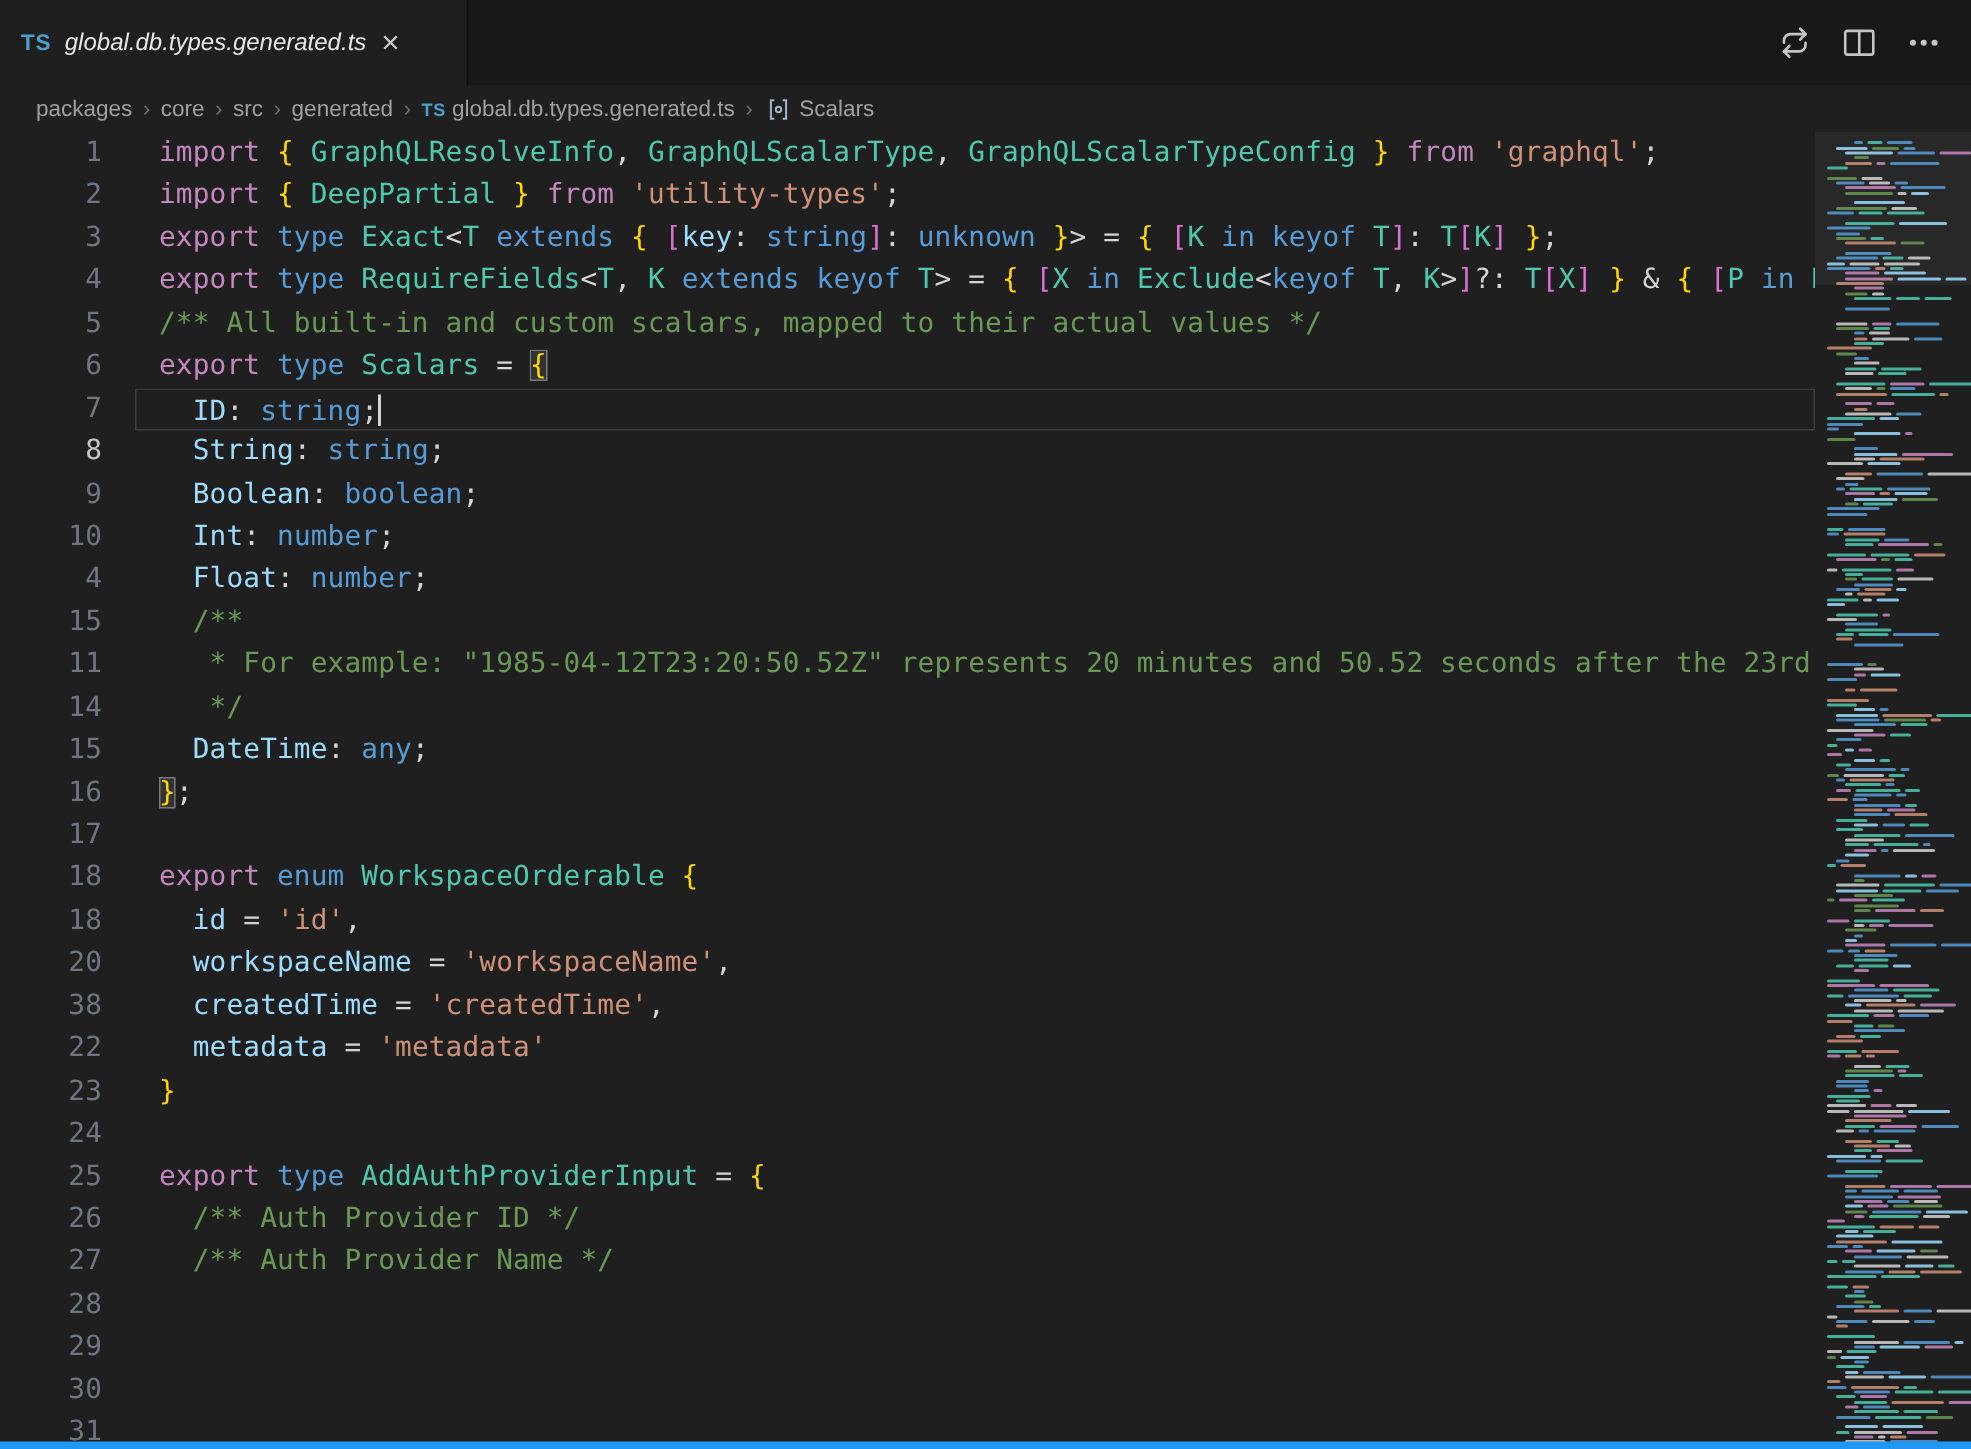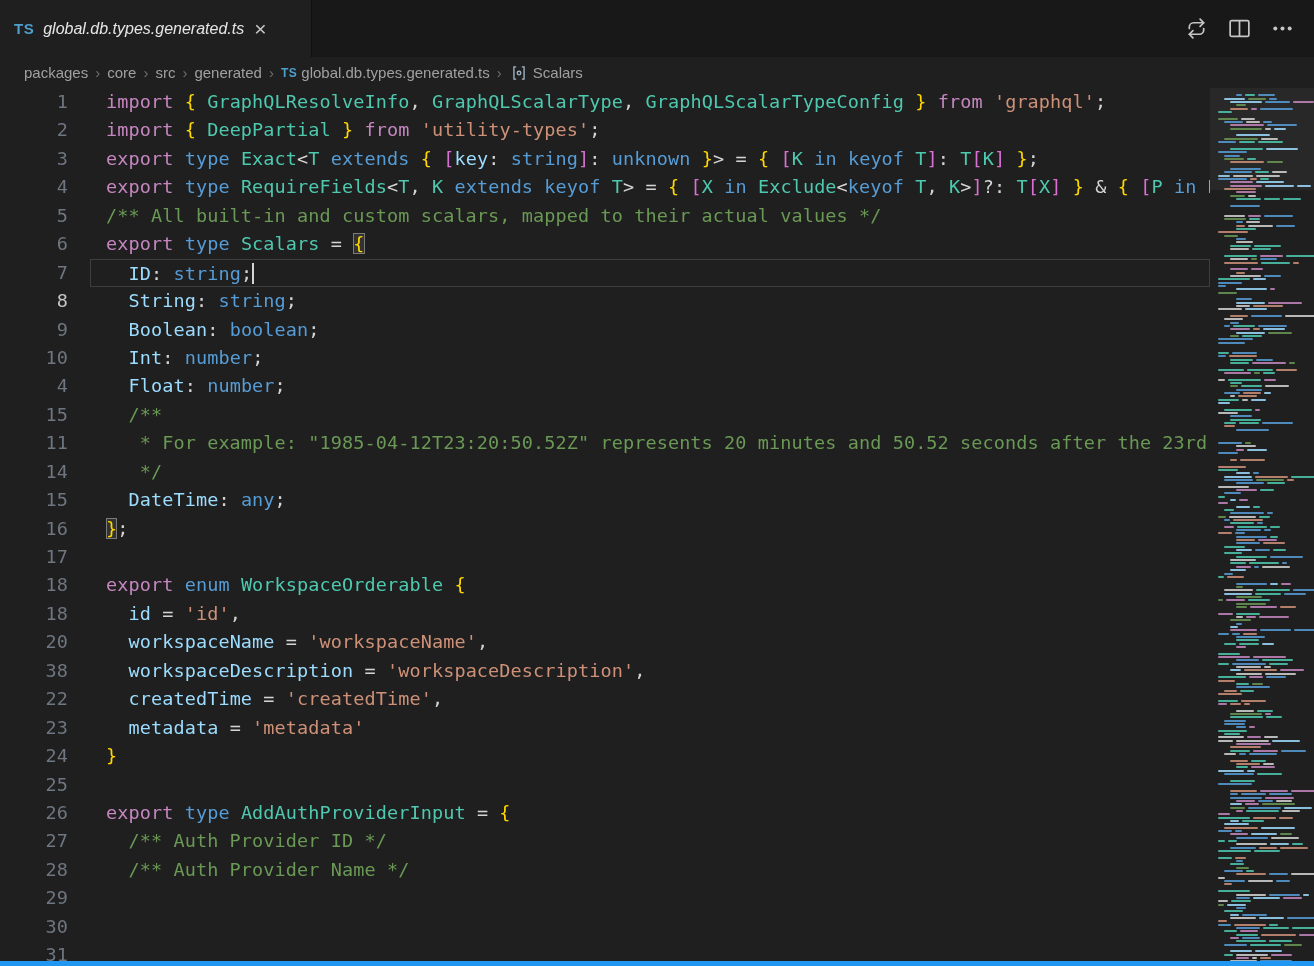--- a/index.html
+++ b/index.html
@@ -159,21 +159,20 @@
         <div class="code-line"><span class="tok pl">  </span><span class="tok pr">Float</span><span class="tok pl">: </span><span class="tok bl">number</span><span class="tok pl">;</span></div>
         <div class="code-line"><span class="tok cm">  /**</span></div>
         <div class="code-line"><span class="tok cm">   * For example: "1985-04-12T23:20:50.52Z" represents 20 minutes and 50.52 seconds after the 23rd hour of</span></div>
         <div class="code-line"><span class="tok cm">   */</span></div>
         <div class="code-line"><span class="tok pl">  </span><span class="tok pr">DateTime</span><span class="tok pl">: </span><span class="tok bl">any</span><span class="tok pl">;</span></div>
         <div class="code-line"><span class="tok b1 m">}</span><span class="tok pl">;</span></div>
         <div class="code-line"></div>
         <div class="code-line"><span class="tok pk">export </span><span class="tok bl">enum </span><span class="tok ty">WorkspaceOrderable </span><span class="tok b1">{</span></div>
         <div class="code-line"><span class="tok pl">  </span><span class="tok pr">id</span><span class="tok pl"> = </span><span class="tok st">'id'</span><span class="tok pl">,</span></div>
         <div class="code-line"><span class="tok pl">  </span><span class="tok pr">workspaceName</span><span class="tok pl"> = </span><span class="tok st">'workspaceName'</span><span class="tok pl">,</span></div>
-        <div class="code-line"><span class="tok pl">  </span><span class="tok pr">workspaceDescription</span><span class="tok pl"> = </span><span class="tok st">'workspaceDescription'</span><span class="tok pl">,</span></div>
         <div class="code-line"><span class="tok pl">  </span><span class="tok pr">createdTime</span><span class="tok pl"> = </span><span class="tok st">'createdTime'</span><span class="tok pl">,</span></div>
         <div class="code-line"><span class="tok pl">  </span><span class="tok pr">metadata</span><span class="tok pl"> = </span><span class="tok st">'metadata'</span></div>
         <div class="code-line"><span class="tok b1">}</span></div>
         <div class="code-line"></div>
         <div class="code-line"><span class="tok pk">export </span><span class="tok bl">type </span><span class="tok ty">AddAuthProviderInput</span><span class="tok pl"> = </span><span class="tok b1">{</span></div>
         <div class="code-line"><span class="tok cm">  /** Auth Provider ID */</span></div>
         <div class="code-line"><span class="tok cm">  /** Auth Provider Name */</span></div>
       </div>
     <div class="minimap">
       <div class="mm-slider"></div>

